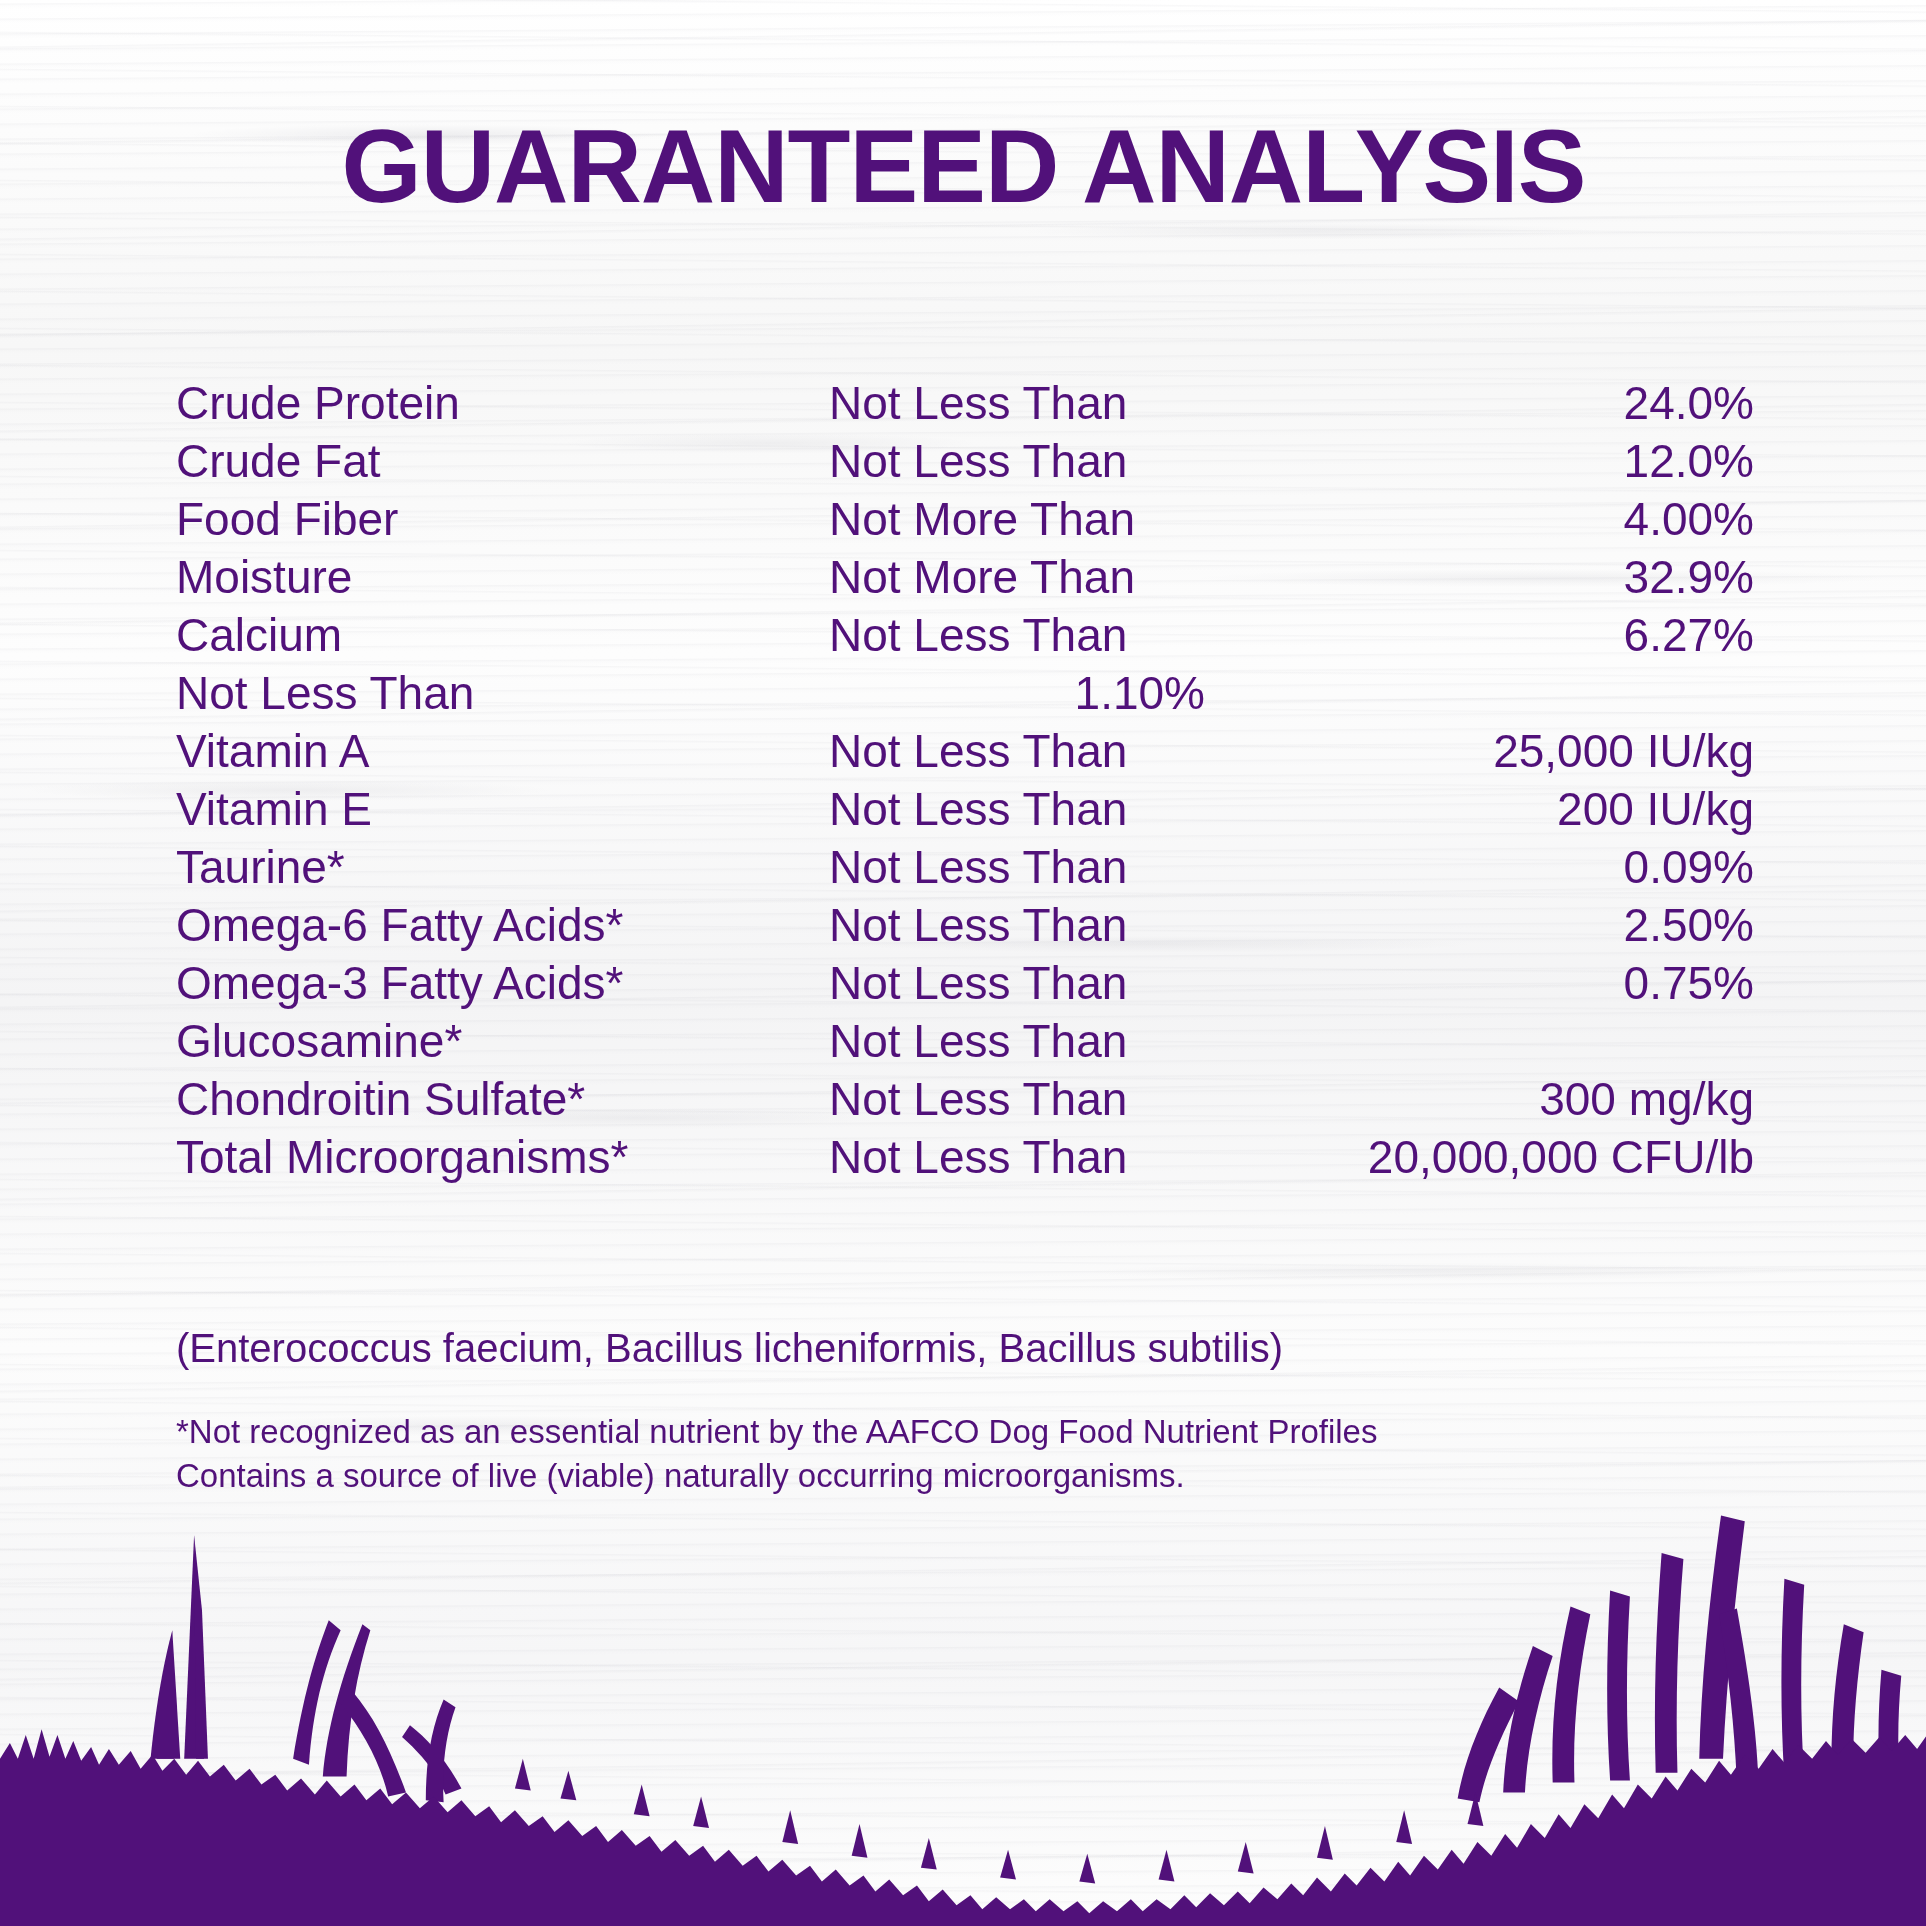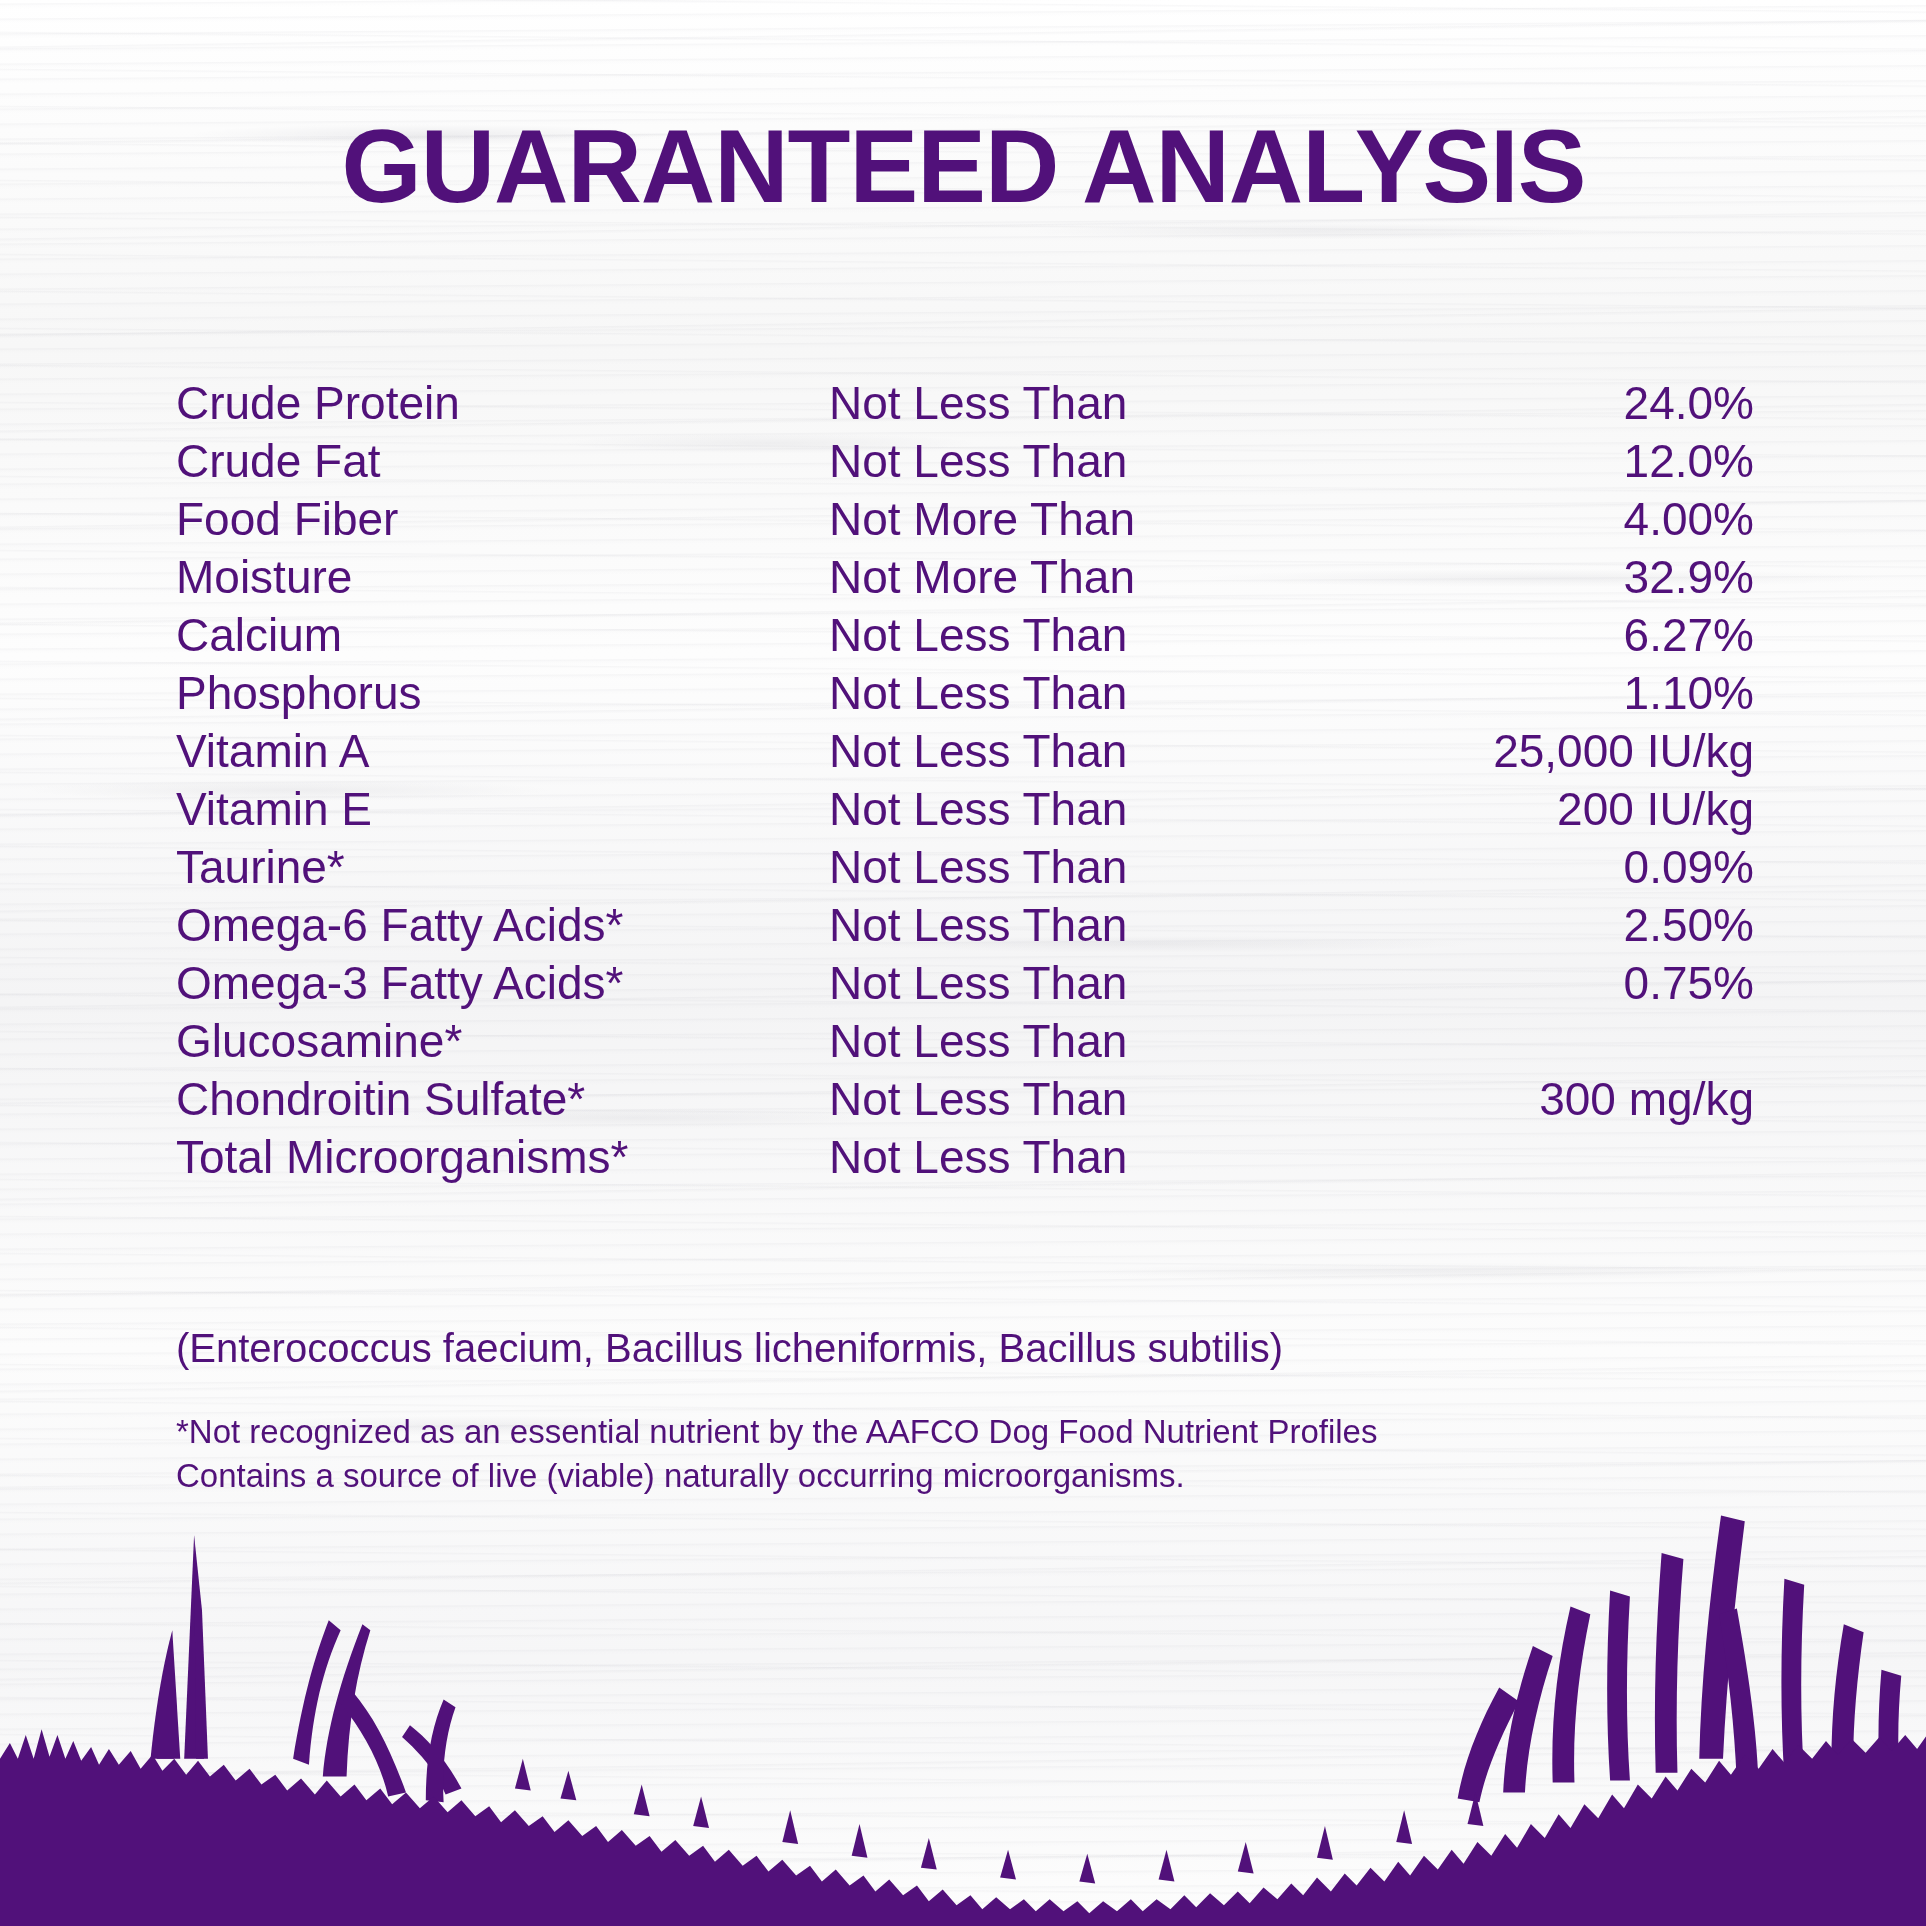--- a/index.html
+++ b/index.html
@@ -174,21 +174,20 @@
           <div class="nutrient">Moisture</div>
           <div class="qualifier">Not More Than</div>
           <div class="value">32.9%</div>
         </div>
         <div class="row">
           <div class="nutrient">Calcium</div>
           <div class="qualifier">Not Less Than</div>
           <div class="value">6.27%</div>
         </div>
         <div class="row">
-          <div class="nutrient">Phosphorus</div>
           <div class="qualifier">Not Less Than</div>
           <div class="value">1.10%</div>
         </div>
         <div class="row">
           <div class="nutrient">Vitamin A</div>
           <div class="qualifier">Not Less Than</div>
           <div class="value">25,000 IU/kg</div>
         </div>
         <div class="row">
           <div class="nutrient">Vitamin E</div>
@@ -215,20 +214,21 @@
           <div class="qualifier">Not Less Than</div>
         </div>
         <div class="row">
           <div class="nutrient">Chondroitin Sulfate*</div>
           <div class="qualifier">Not Less Than</div>
           <div class="value">300 mg/kg</div>
         </div>
         <div class="row">
           <div class="nutrient">Total Microorganisms*</div>
           <div class="qualifier">Not Less Than</div>
+          <div class="value">20,000,000 CFU/lb</div>
         </div>
       </div>
 
     <div class="strains">(Enterococcus faecium, Bacillus licheniformis, Bacillus subtilis)</div>
 
     <div class="footnotes">
       <div>*Not recognized as an essential nutrient by the AAFCO Dog Food Nutrient Profiles</div>
       <div>Contains a source of live (viable) naturally occurring microorganisms.</div>
     </div>
 

